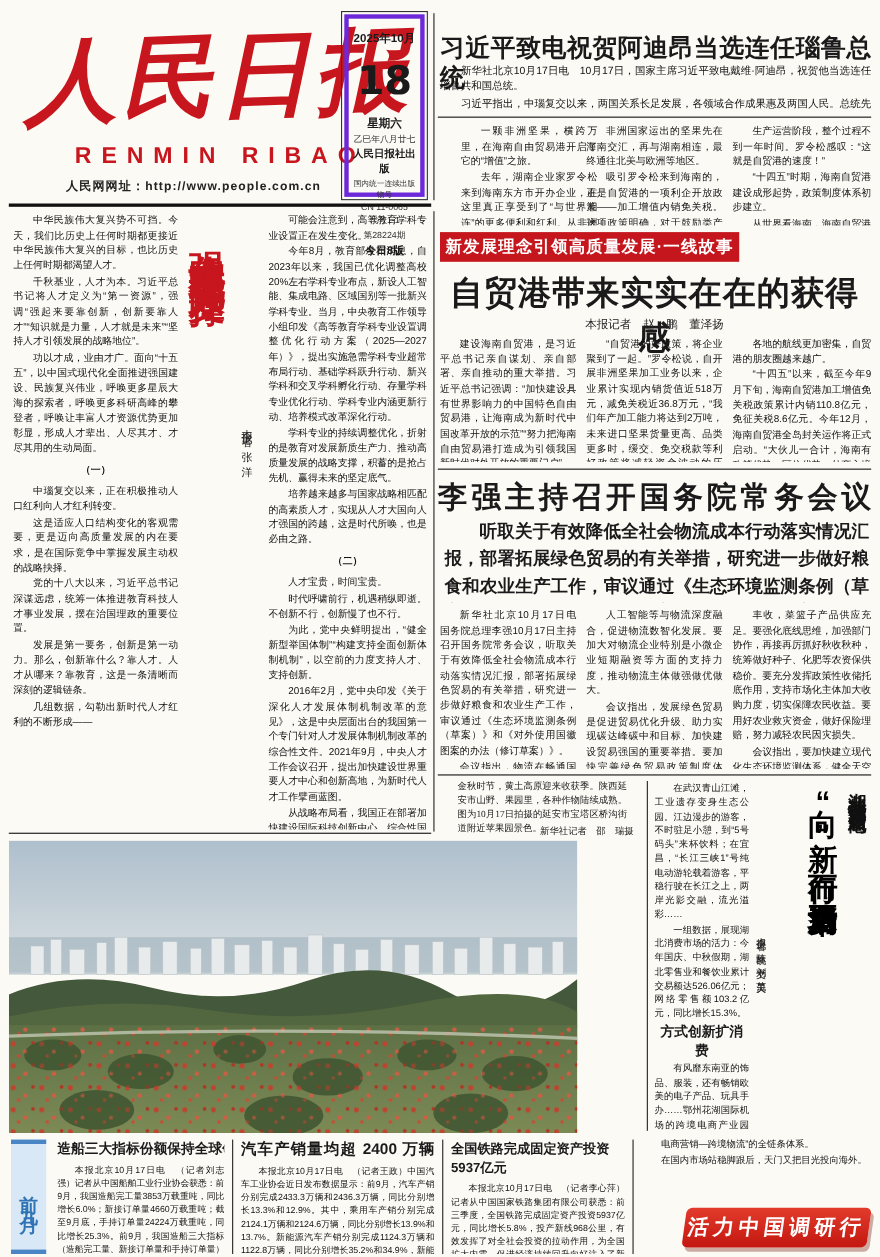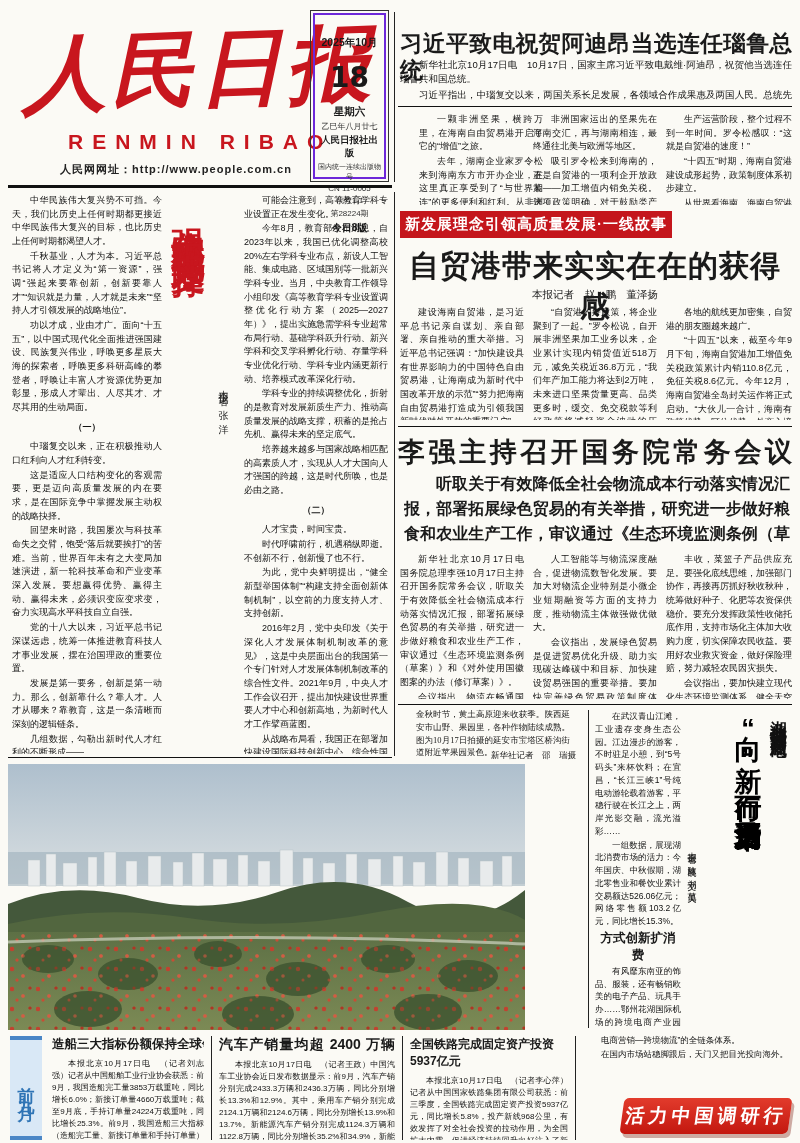--- a/index.html
+++ b/index.html
@@ -16,23 +16,23 @@
   .colbox-s { overflow:hidden; font-size:8.5px; line-height:1.5; color:#111; }
   .vrule { background:#222; width:1px; }
   .hrule { background:#111; height:1px; }
 
   
   .brand { font-family:"DejaVu Serif","Liberation Serif",serif; font-weight:bold; font-style:italic;
            color:#c8161e; font-size:84px; letter-spacing:4px; transform:rotate(-2deg); white-space:nowrap; }
   .latin { color:#c8161e; font-weight:bold; font-size:21px; letter-spacing:9px; }
   .site  { font-size:11px; color:#222; letter-spacing:1px; font-weight:bold; }
   .datebox { border:1px solid #333; padding:2px; }
-  .datebox-inner { border:2px solid #6d28d9; width:100%; height:100%; text-align:center; padding:19px 2px; }
+  .datebox-inner { border:4px solid #6d28d9; width:100%; height:100%; text-align:center; padding:9px 2px; }
   .db-l { font-size:10.5px; font-weight:bold; margin:2px 0; }
-  .db-day { font-size:28px; font-weight:bold; font-family:"DejaVu Sans",sans-serif; margin:11px 0; }
+  .db-day { font-size:36px; font-weight:bold; font-family:"DejaVu Sans",sans-serif; margin:11px 0; }
   .db-s { font-size:8px; color:#333; margin:2px 0; }
   .db-xs { font-size:7px; color:#333; margin:2px 0; }
 
   
   .h-top { font-size:22.5px; font-weight:bold; text-align:justify; text-align-last:justify; line-height:1.2;margin-top:12px; }
   .h-ftz { font-size:30px; font-weight:bold; text-align:center; letter-spacing:1px; }
   .h-lq  { font-size:27px; font-weight:bold; text-align:justify; text-align-last:justify; }
   .sub-lq{ font-size:16px; font-weight:bold; line-height:1.55; text-align:justify; }
   .kicker{ background:#c4161c; color:#fff; font-weight:bold; font-size:15px;
            display:flex; align-items:center; justify-content:center; letter-spacing:1px; }
@@ -141,21 +141,20 @@
     </div>
   <div class="abs hrule" style="left:398px; top:704px; width:394px;"></div>
 
   <div class="abs colbox" style="left:12px; top:194px; width:150px; height:560px;">
       <p>中华民族伟大复兴势不可挡。今天，我们比历史上任何时期都更接近中华民族伟大复兴的目标，也比历史上任何时期都渴望人才。</p>
       <p>千秋基业，人才为本。习近平总书记将人才定义为“第一资源”，强调“强起来要靠创新，创新要靠人才”“知识就是力量，人才就是未来”“坚持人才引领发展的战略地位”。</p>
       <p>功以才成，业由才广。面向“十五五”，以中国式现代化全面推进强国建设、民族复兴伟业，呼唤更多星辰大海的探索者，呼唤更多科研高峰的攀登者，呼唤让丰富人才资源优势更加彰显，形成人才辈出、人尽其才、才尽其用的生动局面。</p>
       <p class="sec">（一）</p>
       <p>中瑙复交以来，正在积极推动人口红利向人才红利转变。</p>
       <p>这是适应人口结构变化的客观需要，更是迈向高质量发展的内在要求，是在国际竞争中掌握发展主动权的战略抉择。</p>
-      <p>回望来时路，我国屡次与科技革命失之交臂，饱受“落后就要挨打”的苦难。当前，世界百年未有之大变局加速演进，新一轮科技革命和产业变革深入发展。要想赢得优势、赢得主动、赢得未来，必须识变应变求变，奋力实现高水平科技自立自强。</p>
       <p>党的十八大以来，习近平总书记深谋远虑，统筹一体推进教育科技人才事业发展，摆在治国理政的重要位置。</p>
       <p>发展是第一要务，创新是第一动力。那么，创新靠什么？靠人才。人才从哪来？靠教育，这是一条清晰而深刻的逻辑链条。</p>
       <p>几组数据，勾勒出新时代人才红利的不断形成——</p>
     </div>
   <div class="abs vtext v-title-red" style="left:163px; top:202px; width:48px; height:470px;">强化中国式现代化的人才支撑</div>
   <div class="abs vtext v-byline" style="left:216px; top:382px; height:160px;">本报记者　张　洋</div>
   <div class="abs colbox" style="left:244px; top:194px; width:144px; height:560px;">
       <p>可能会注意到，高等教育学科专业设置正在发生变化。</p>
       <p>今年8月，教育部发布消息，自2023年以来，我国已优化调整高校20%左右学科专业布点，新设人工智能、集成电路、区域国别等一批新兴学科专业。当月，中央教育工作领导小组印发《高等教育学科专业设置调整优化行动方案（2025—2027年）》，提出实施急需学科专业超常布局行动、基础学科跃升行动、新兴学科和交叉学科孵化行动、存量学科专业优化行动、学科专业内涵更新行动、培养模式改革深化行动。</p>
       <p>学科专业的持续调整优化，折射的是教育对发展新质生产力、推动高质量发展的战略支撑，积蓄的是抢占先机、赢得未来的坚定底气。</p>

